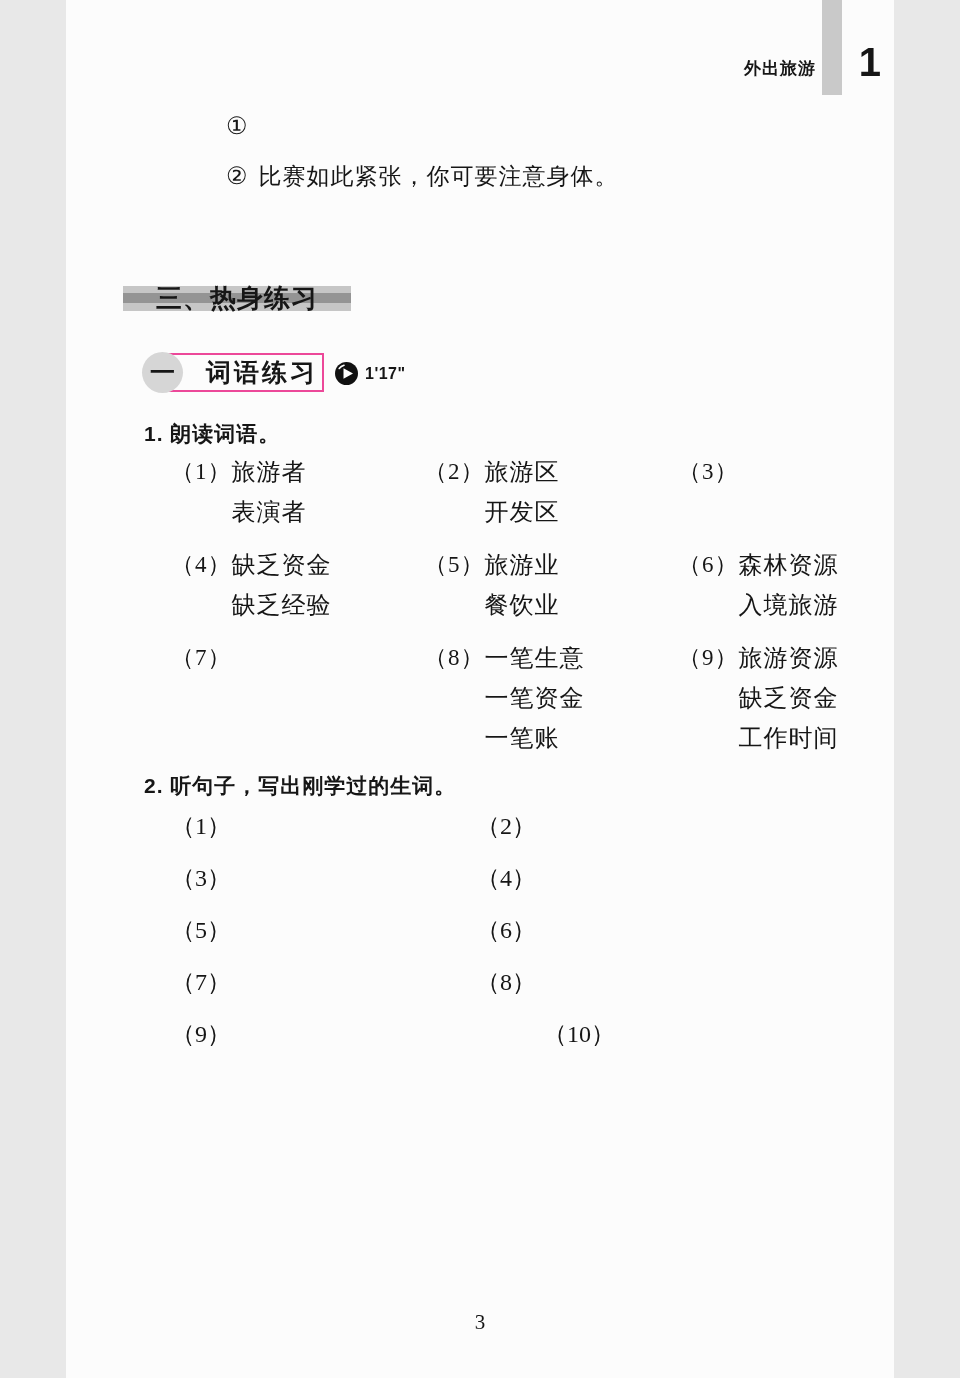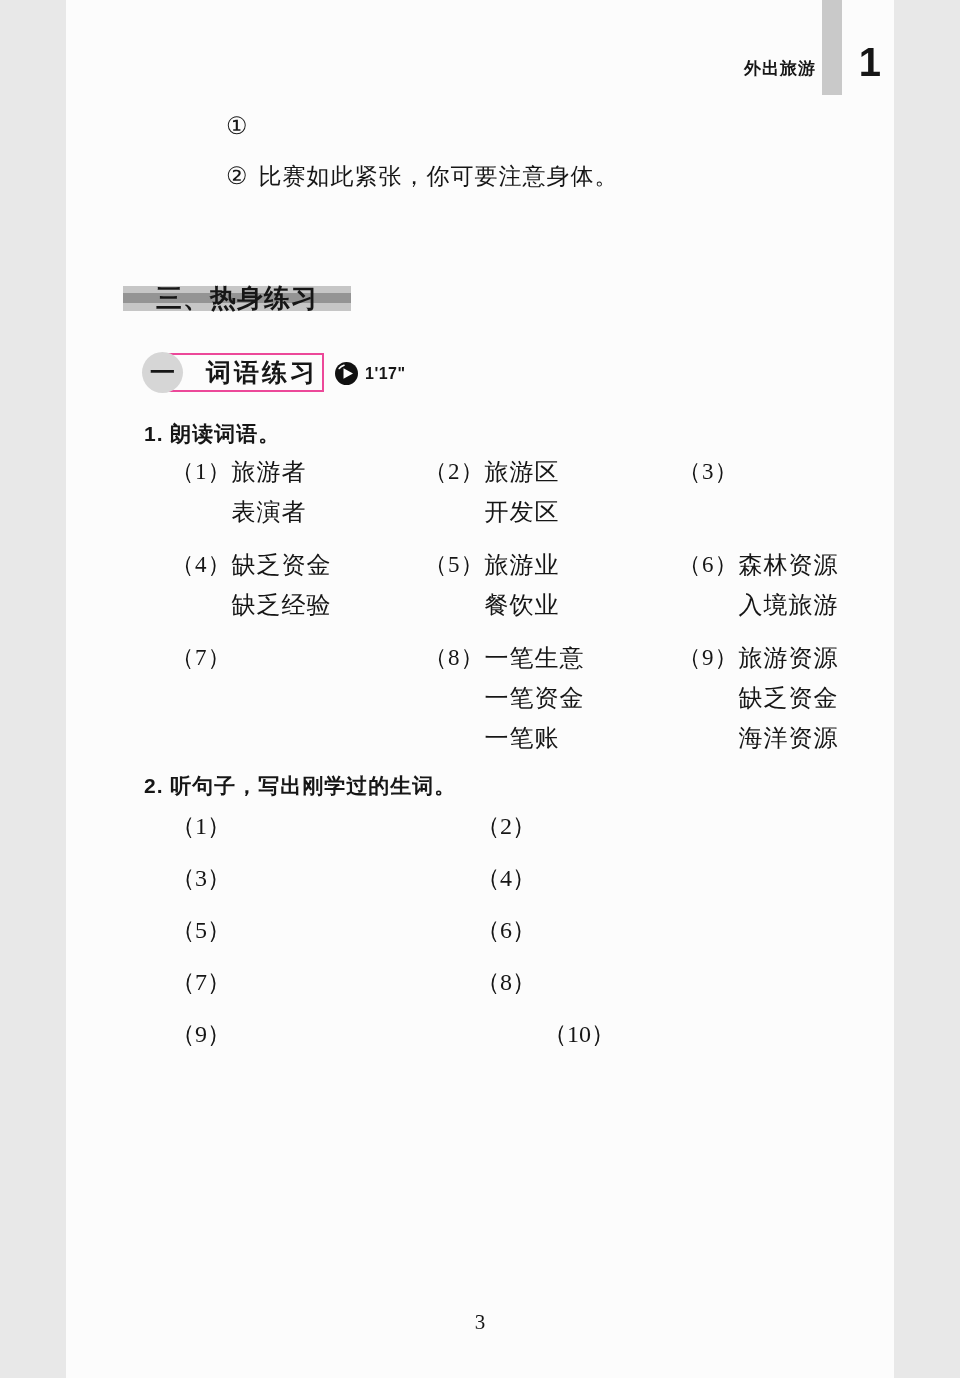--- a/index.html
+++ b/index.html
@@ -187,21 +187,21 @@
         <div>一笔生意</div>
         <div>一笔资金</div>
         <div>一笔账</div>
       </div>
     </div>
     <div class="wgroup">
       <span class="wnum">（9）</span>
       <div class="wwords">
         <div>旅游资源</div>
         <div>缺乏资金</div>
-        <div>海洋资源</div>
+        <div>工作时间</div>
       </div>
     </div>
   </div>
 
   <div class="task-heading task2-heading">2. 听句子，写出刚学过的生词。</div>
 
   <div class="blank-grid">
     <span class="b0">（1）</span>
     <span class="b1">（2）</span>
     <span class="b2">（3）</span>

